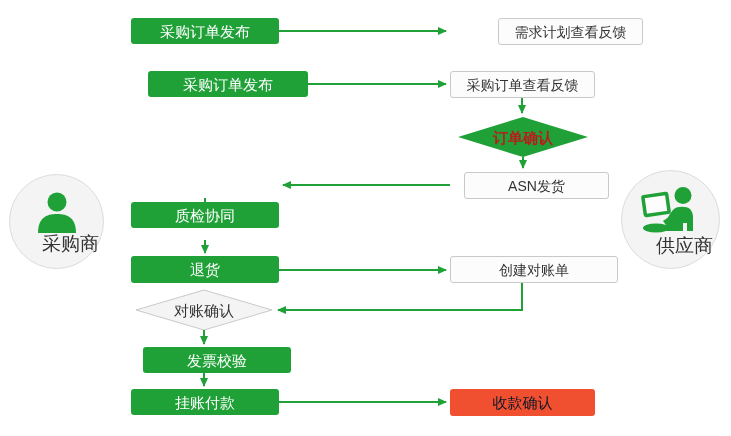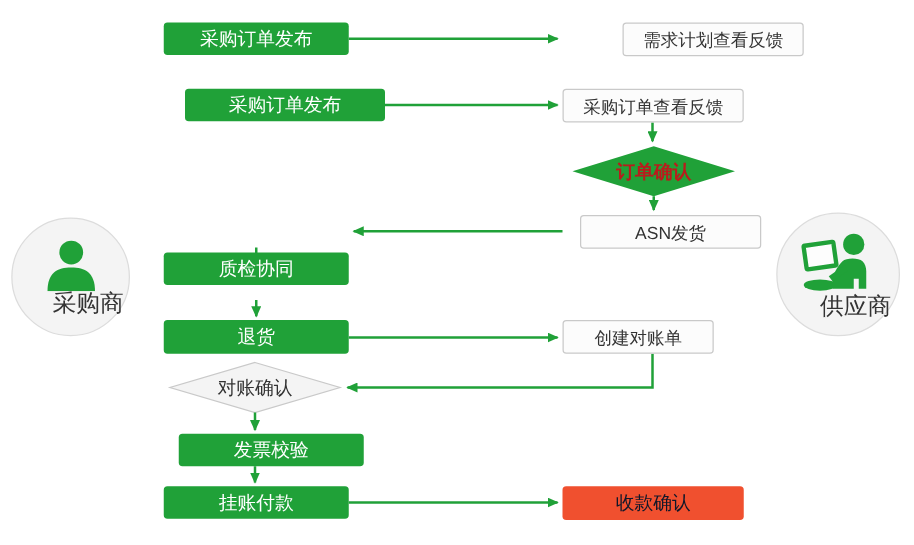--- a/index.html
+++ b/index.html
@@ -30,21 +30,21 @@
   #n-po       {left:148px;top:71px; width:160px;height:26px;}
   #n-receive  {left:131px;top:172px;width:148px;height:26px;}
   #n-quality  {left:131px;top:202px;width:148px;height:26px;}
   #n-return   {left:131px;top:256px;width:148px;height:27px;}
   #n-invoice  {left:131px;top:347px;width:148px;height:26px;margin-left:12px;}
   #n-book     {left:131px;top:389px;width:148px;height:26px;}
   
   #r-demand   {left:450px;top:18px; width:145px;height:27px;margin-left:48px;}
   #r-po       {left:450px;top:71px; width:145px;height:27px;}
   #r-asn      {left:464px;top:172px;width:145px;height:27px;}
-  #r-statement{left:450px;top:256px;width:121px;height:27px;}
+  #r-statement{left:450px;top:256px;width:168px;height:27px;}
   #r-payment  {left:450px;top:389px;width:145px;height:27px;}
   
   #d-order-label    {left:458px;top:123px;width:130px;height:28px;}
   #d-statement-label{left:139px;top:296px;width:130px;height:28px;}
   
   .actor{
     position:absolute;border-radius:50%;background:var(--circle-bg);
     border:1px solid var(--circle-border);box-sizing:border-box;
     display:flex;flex-direction:column;align-items:center;justify-content:center;gap:1px;
   }

